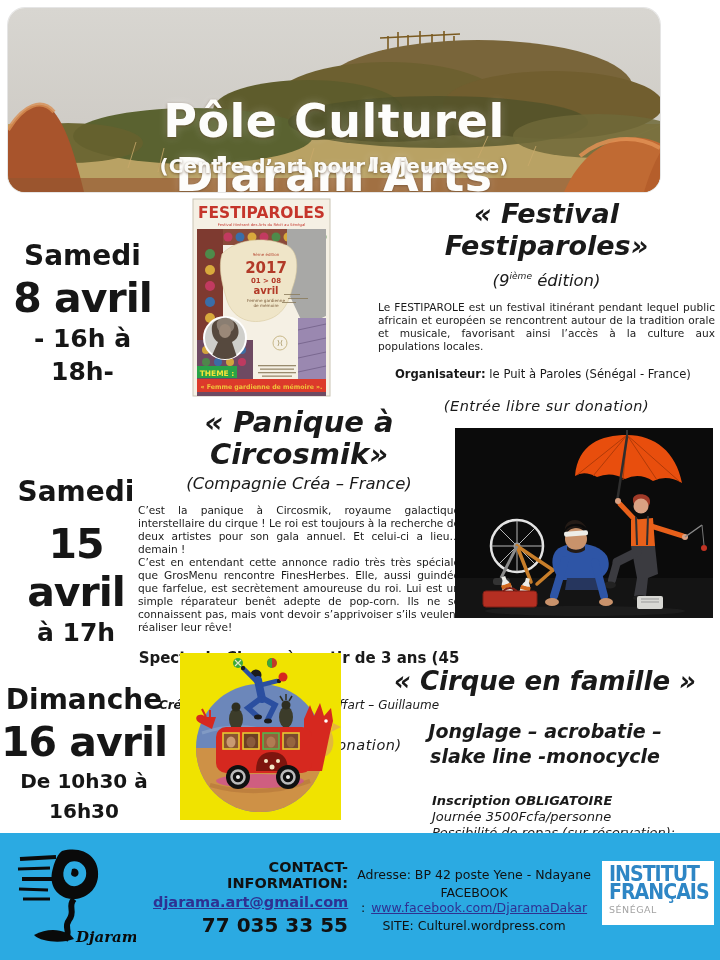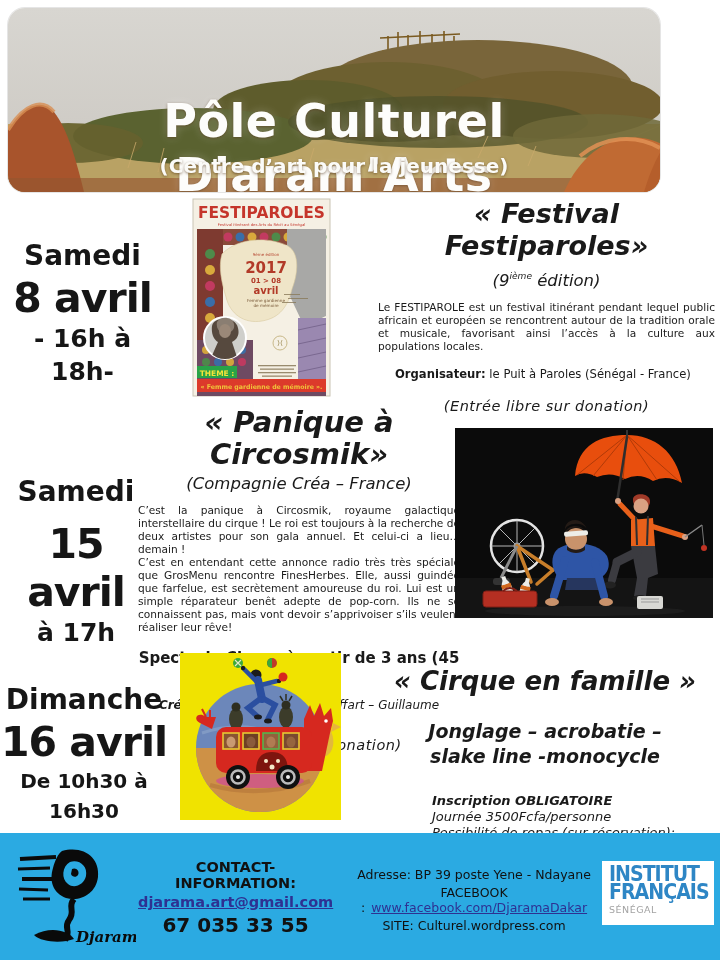--- a/index.html
+++ b/index.html
@@ -34,21 +34,21 @@
   .entry{font-size:14.5px;font-style:italic;text-align:center;letter-spacing:.5px;}
   .spec{font-size:15px;font-weight:bold;text-align:center;}
   .credit{font-size:12px;text-align:center;font-style:italic;}
   .credit b{font-weight:bold;}
   .sub2{font-size:19px;font-weight:bold;font-style:italic;text-align:center;line-height:25px;}
   .info{font-size:13px;font-style:italic;line-height:16px;}
   .info .b{font-weight:bold;}
 
   
   .footer{position:absolute;left:0;top:833px;width:720px;height:127px;background:#2BAAE2;}
-  .contact{position:absolute;left:138px;top:26px;width:195px;text-align:center;}
+  .contact{position:absolute;left:153px;top:26px;width:195px;text-align:right;}
   .contact-h{font-size:14.5px;font-weight:bold;color:#111;}
   .contact-email{font-size:14.5px;font-weight:bold;color:#2E3192;text-decoration:underline;margin-top:3px;display:inline-block;}
   .contact-phone{font-size:20px;font-weight:bold;color:#111;margin-top:2px;}
   .addr{position:absolute;left:330px;top:31px;width:288px;text-align:center;font-size:12.5px;color:#111;}
   .addr-line{margin-top:3px;}
   .fb-link{font-weight:normal;color:#2E3192;text-decoration:underline;margin-left:6px;}
   .ifbox{position:absolute;left:602px;top:28px;width:112px;height:64px;background:#fff;
          padding:3px 0 0 7px;box-sizing:border-box;}
   .if1,.if2{font-size:19px;font-weight:bold;color:#2E86C5;line-height:18px;letter-spacing:-1px;
             transform:scaleY(1.08);transform-origin:left top;}
@@ -427,25 +427,25 @@
       <path d="M56,19 C65,16 74,23 72,33 C70,42 60,46 54,41 C47,36 48,23 56,19 Z" fill="#2BAAE2"></path>
       <path d="M58,26 C62,24 66,28 64,32 C62,35 58,34 57,31 Z" fill="#0A0A0A"></path>
       <path d="M60,56 C53,64 62,68 55,77 C49,85 58,88 51,97" stroke="#0A0A0A" stroke-width="6" fill="none"></path>
       <path d="M20,92 C36,83 54,87 60,96 C50,100 28,100 20,92 Z" fill="#0A0A0A"></path>
       <text x="62" y="99" font-size="15" font-style="italic" font-weight="bold" fill="#0A0A0A" font-family="DejaVu Serif, serif">Djarama</text>
     </svg>
 
     <div class="contact">
       <div class="contact-h">CONTACT- INFORMATION:</div>
       <a class="contact-email" href="#">djarama.art@gmail.com</a>
-      <div class="contact-phone">67 035 33 55</div>
+      <div class="contact-phone">77 035 33 55</div>
     </div>
 
     <div class="addr">
-      <div class="addr-line">Adresse: BP 39 poste Yene  - Ndayane</div>
+      <div class="addr-line">Adresse: BP 42 poste Yene  - Ndayane</div>
       <div class="addr-line">
         <span>FACEBOOK :</span><a class="fb-link" href="#">www.facebook.com/DjaramaDakar</a>
       </div>
       <div class="addr-line">SITE: Culturel.wordpress.com</div>
     </div>
 
     <div class="ifbox">
       <div class="if1">INSTITUT</div>
       <div class="if2">FRANÇAIS</div>
       <div class="if3">SÉNÉGAL</div>

